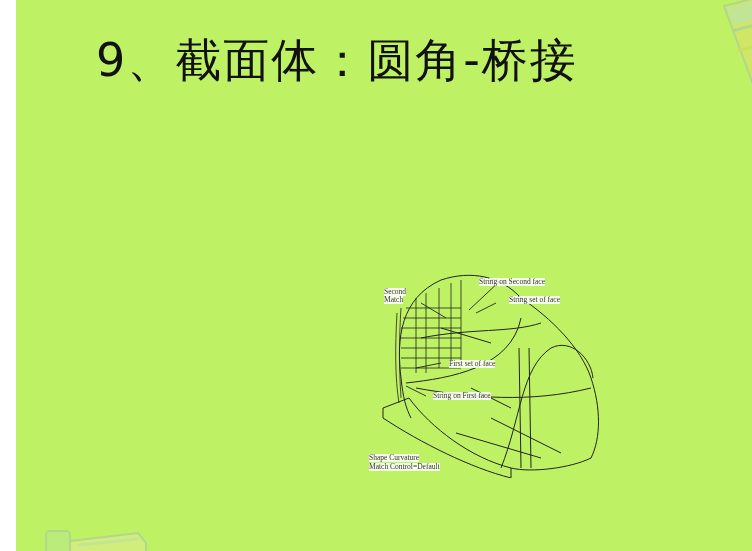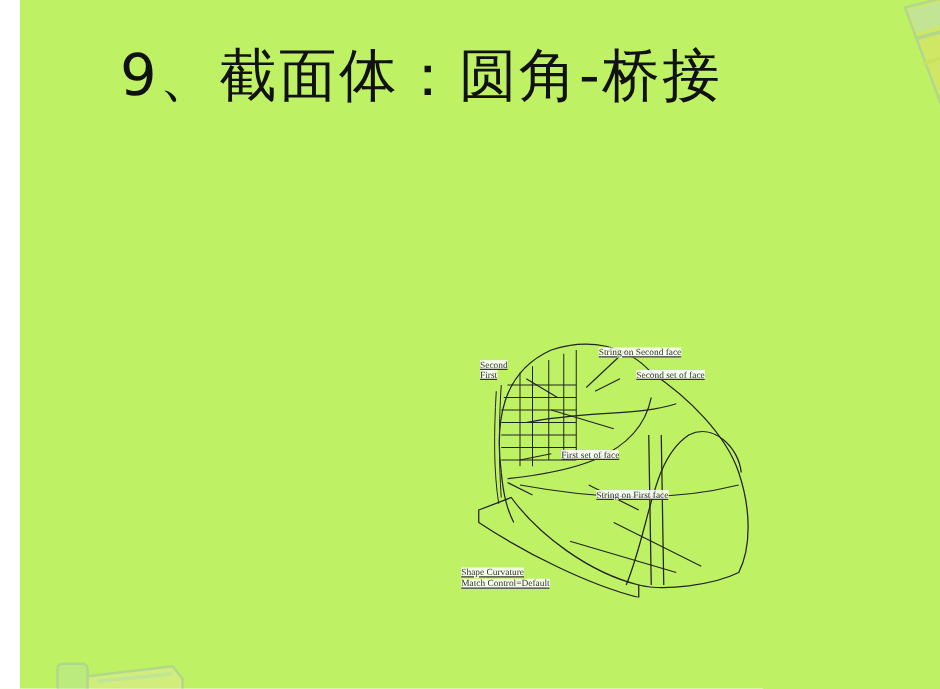--- a/index.html
+++ b/index.html
@@ -59,21 +59,20 @@
       left: 0; top: 0;
     }
     .lbl {
       position: absolute;
       font-family: "Liberation Serif", serif;
       font-size: 7.5px;
       color: #333333;
       white-space: nowrap;
       line-height: 8px;
       background: rgba(255,255,255,0.85);
-      text-decoration: underline;
     }
   </style>
 </head>
 <body>
 
 <div class="slide">
 
   <div class="title">9、截面体：圆角-桥接</div>
 
   <div class="deco-top-right">
@@ -133,22 +132,22 @@
       <g stroke-width="0.9">
         <line x1="60" y1="35" x2="85" y2="50"></line>
         <line x1="140" y1="12" x2="108" y2="42"></line>
         <line x1="135" y1="35" x2="115" y2="45"></line>
         <line x1="80" y1="95" x2="55" y2="100"></line>
         <line x1="65" y1="128" x2="45" y2="118"></line>
       </g>
     </svg>
 
     <div class="lbl" style="left:23px; top:20px;">Second</div>
-    <div class="lbl" style="left:23px; top:28px;">First</div>
+    <div class="lbl" style="left:23px; top:28px;">Match</div>
     <div class="lbl" style="left:118px; top:10px;">String on Second face</div>
-    <div class="lbl" style="left:148px; top:28px;">Second set of face</div>
+    <div class="lbl" style="left:148px; top:28px;">String set of face</div>
     <div class="lbl" style="left:88px; top:92px;text-align:center;">First set of face</div>
-    <div class="lbl" style="left:72px; top:124px;margin-left:44px;">String on First face</div>
+    <div class="lbl" style="left:72px; top:124px;">String on First face</div>
     <div class="lbl" style="left:8px; top:186px;">Shape Curvature</div>
     <div class="lbl" style="left:8px; top:195px;">Match Control=Default</div>
   </div>
 
 </div>
 
 </body></html>

